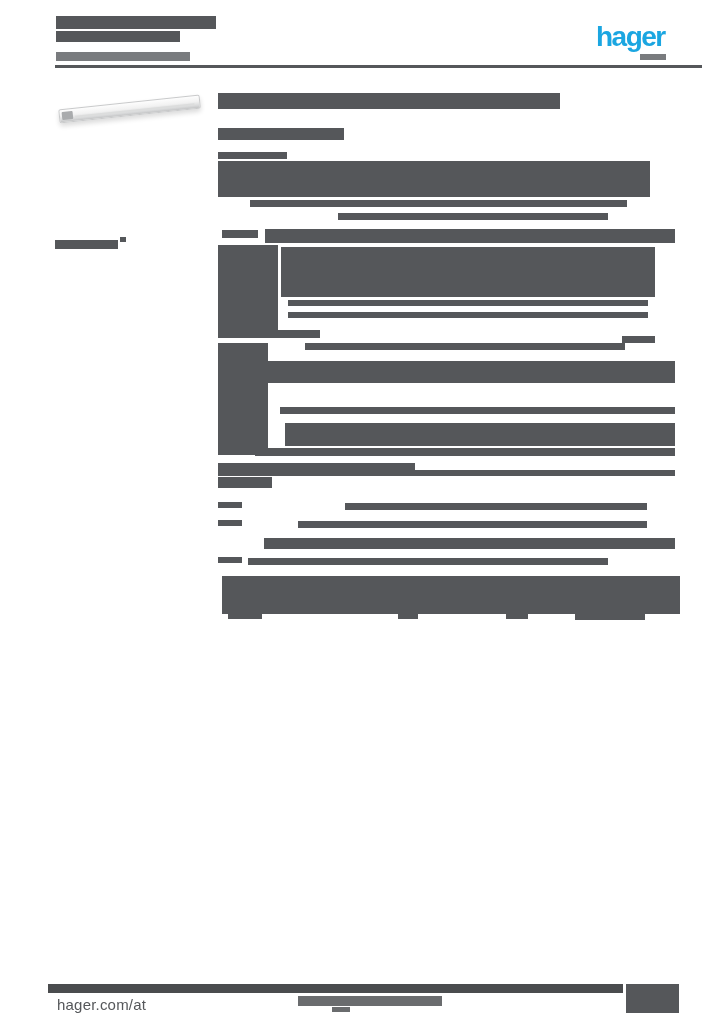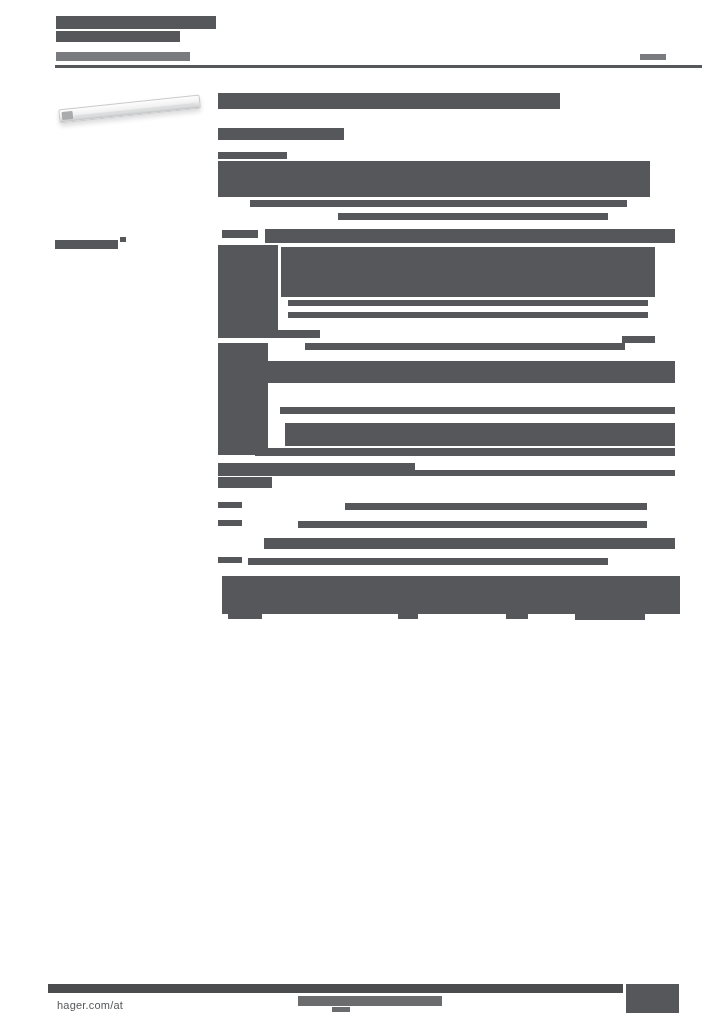--- a/index.html
+++ b/index.html
@@ -21,28 +21,31 @@
     border:1px solid #c9cacb;border-radius:2px;
     box-shadow:0 3px 5px rgba(0,0,0,0.14);
   }
   .rail-cap{position:absolute;left:3px;top:3px;width:11px;height:8px;background:#a9abad;border-radius:1px;}
   .rail-groove{position:absolute;left:16px;top:8px;width:120px;height:2px;background:#dcdddd;}
   .footer-bar{position:absolute;left:48px;top:984px;width:575px;height:9px;background:#4A4C4E;}
   .footer-site-box{
     position:absolute;left:52px;top:993px;width:116px;height:23px;background:#ffffff;
     display:flex;align-items:center;
   }
-  .footer-site-label{font-size:11px;color:#55575A;padding-left:5px;letter-spacing:0.2px;}
+  .footer-site-label{font-size:15px;color:#55575A;padding-left:5px;letter-spacing:0.2px;}
   .footer-page-block{position:absolute;left:626px;top:984px;width:53px;height:29px;background:#55575A;}
 </style>
 </head>
 <body>
 
 <div class="page">
 
+  <div class="logo">
+    <span>hager</span>
+  </div>
   <div class="header-rule"></div>
 
   <div class="product-photo">
     <div class="rail">
       <div class="rail-body"></div>
       <div class="rail-groove"></div>
       <div class="rail-cap"></div>
     </div>
   </div>
 

